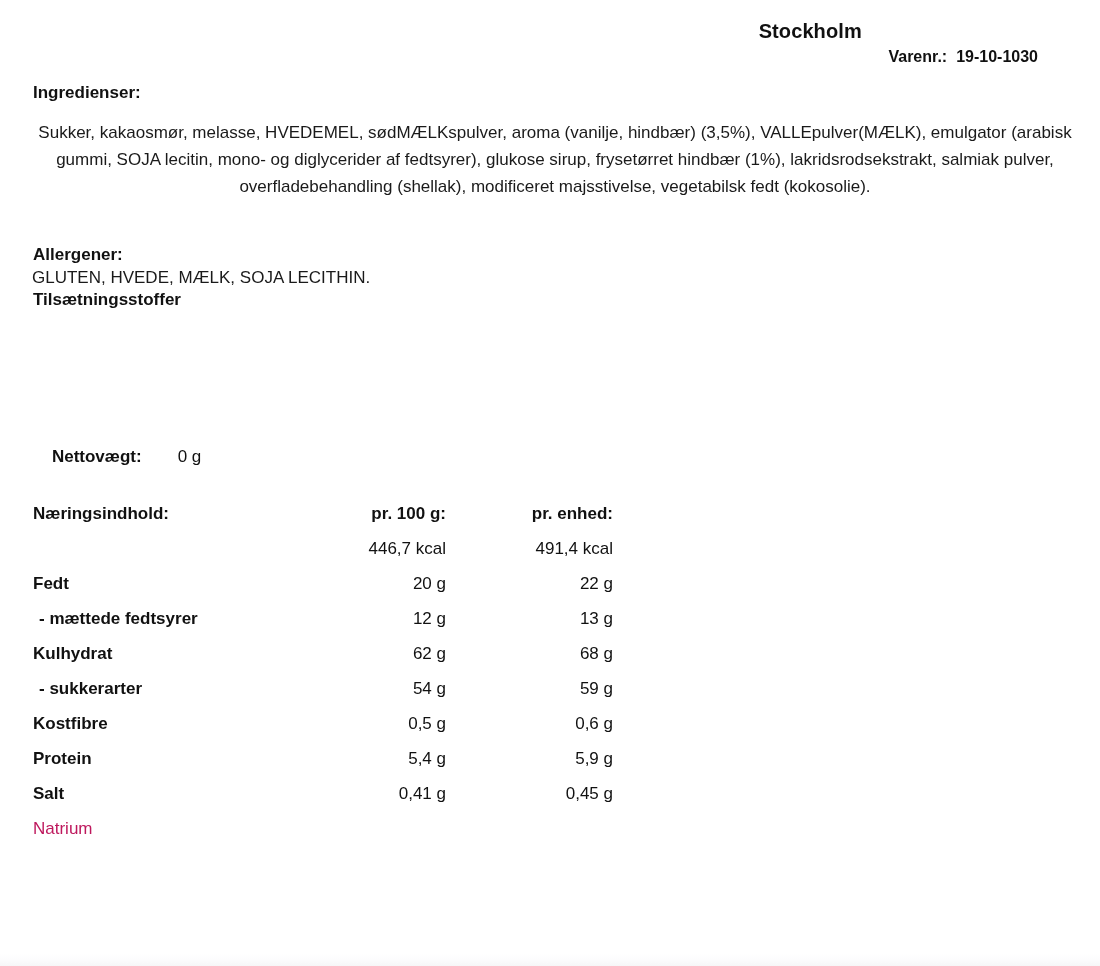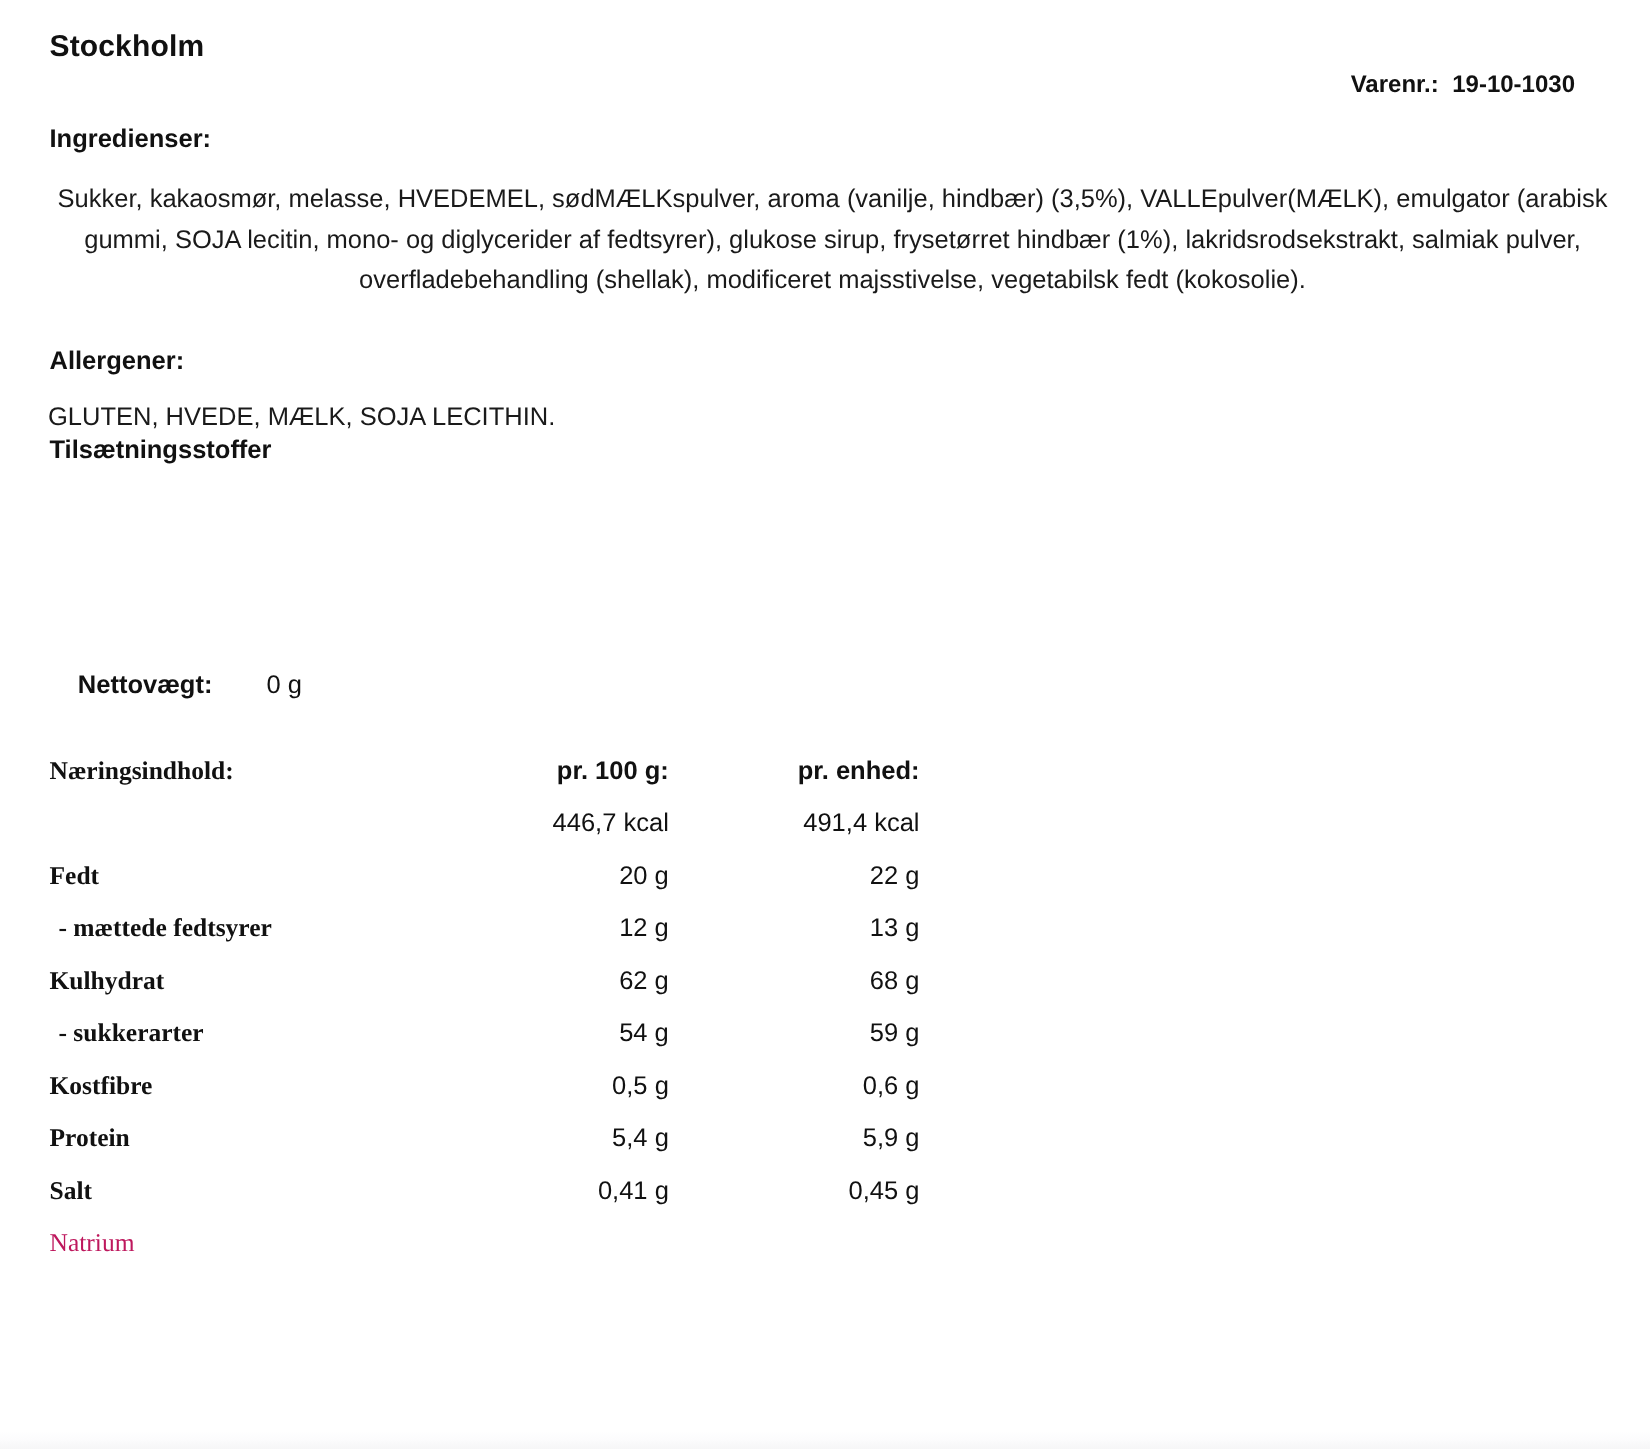--- a/index.html
+++ b/index.html
@@ -23,25 +23,25 @@
     width: 1100px;
     height: 966px;
     box-sizing: border-box;
   }
 
   
   .header {
     position: absolute;
     top: 18px;
     left: 0;
-    right: 0;
+    right: 12px;
     height: 34px;
     display: flex;
     align-items: flex-start;
-    justify-content: space-between;
+    justify-content: flex-end;
     padding: 0 50px 0 33px;
     box-sizing: border-box;
   }
   .product-title {
     font-size: 20px;
     font-weight: bold;
     letter-spacing: 0.1px;
     line-height: 26px;
   }
   .varenr {
@@ -68,21 +68,21 @@
     line-height: 27px;
     color: #1a1a1a;
   }
 
   #ingredienser-heading { top: 82px; }
   #ingredienser-text {
     top: 119px;
     width: 1046px;
     text-align: center;
   }
-  #allergener-heading { top: 230px; }
+  #allergener-heading { top: 244px; }
   #allergener-text { top: 267px; line-height: 22px; }
   #tilsaetning-heading { top: 289px; }
   #tilsaetning-text { top: 340px; line-height: 22px; }
 
   
   .netto-row {
     position: absolute;
     top: 421px;
     left: 33px;
     font-size: 17px;
@@ -110,21 +110,20 @@
     border: none;
     vertical-align: baseline;
     height: 35px;
     line-height: 35px;
     white-space: nowrap;
   }
   .nutrition .col-name {
     width: 280px;
     text-align: left;
     font-weight: bold;
-    font-family: Liberation Serif, serif;
   }
   .nutrition .col-v1 {
     width: 131px;
     text-align: right;
     font-weight: normal;
     padding-right: 0;
   }
   .nutrition .col-v2 {
     width: 169px;
     text-align: right;

